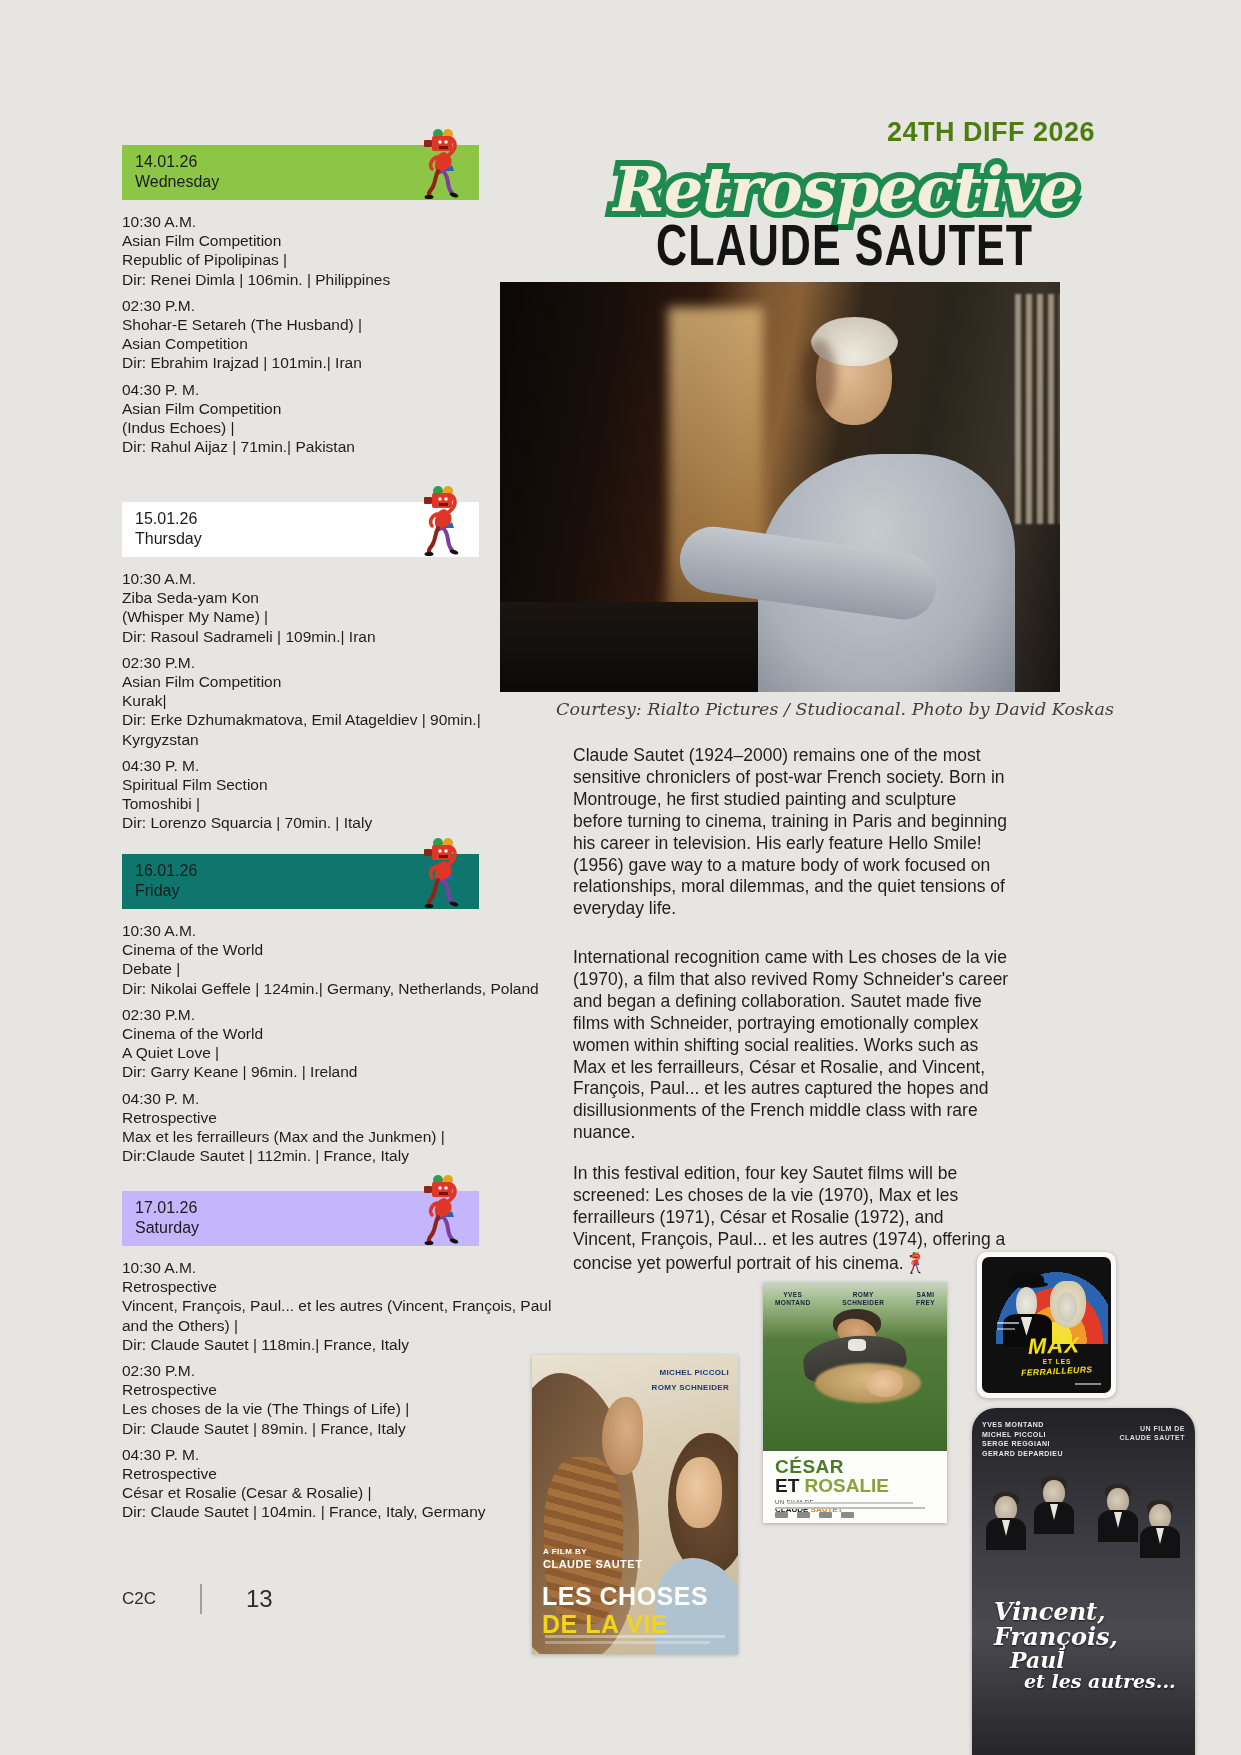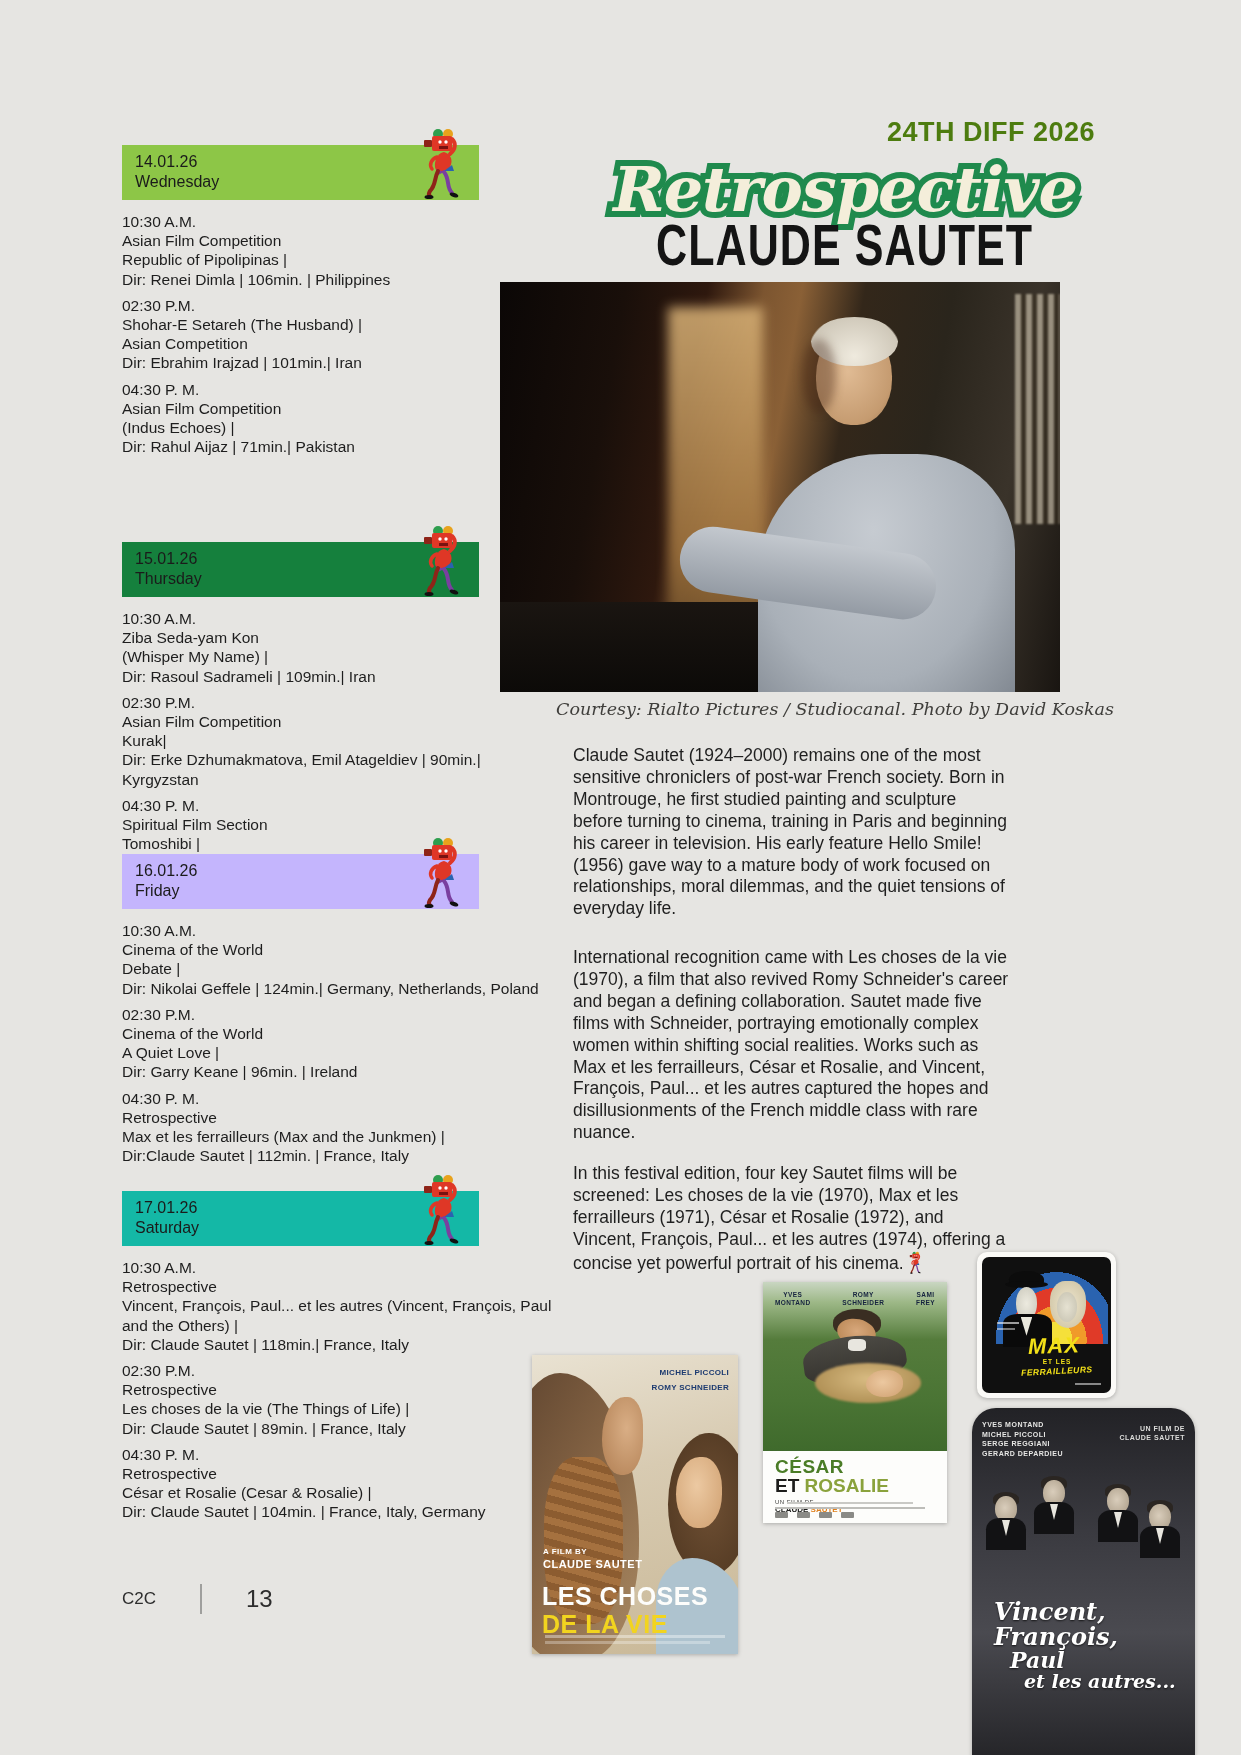--- a/index.html
+++ b/index.html
@@ -221,21 +221,21 @@
           </div>
           <div class="session">
             <div>04:30 P. M.</div>
             <div>Asian Film Competition</div>
             <div>(Indus Echoes) |</div>
             <div>Dir: Rahul Aijaz | 71min.| Pakistan</div>
           </div>
         </div>
       </div>
       <div class="day-block" style="top: 502px;">
-        <div class="day-bar" style="background: #15803d; margin-top: 40px;">
+        <div class="day-bar" style="background: #ffffff;">
           <div class="date">15.01.26</div>
           <div class="dayname">Thursday</div>
           <svg class="mascot" viewBox="0 0 44 76">
             <use href="#mascot-shape"></use>
           </svg>
         </div>
         <div class="sessions">
           <div class="session">
             <div>10:30 A.M.</div>
             <div>Ziba Seda-yam Kon</div>
@@ -251,21 +251,21 @@
           </div>
           <div class="session">
             <div>04:30 P. M.</div>
             <div>Spiritual Film Section</div>
             <div>Tomoshibi |</div>
             <div>Dir: Lorenzo Squarcia | 70min. | Italy</div>
           </div>
         </div>
       </div>
       <div class="day-block" style="top: 854px;">
-        <div class="day-bar" style="background: #c4b5fd;">
+        <div class="day-bar" style="background: #0f766e;">
           <div class="date">16.01.26</div>
           <div class="dayname">Friday</div>
           <svg class="mascot" viewBox="0 0 44 76">
             <use href="#mascot-shape"></use>
           </svg>
         </div>
         <div class="sessions">
           <div class="session">
             <div>10:30 A.M.</div>
             <div>Cinema of the World</div>
@@ -280,21 +280,21 @@
           </div>
           <div class="session">
             <div>04:30 P. M.</div>
             <div>Retrospective</div>
             <div>Max et les ferrailleurs (Max and the Junkmen) |</div>
             <div>Dir:Claude Sautet | 112min. | France, Italy</div>
           </div>
         </div>
       </div>
       <div class="day-block" style="top: 1191px;">
-        <div class="day-bar" style="background: #14b8a6;">
+        <div class="day-bar" style="background: #c4b5fd;">
           <div class="date">17.01.26</div>
           <div class="dayname">Saturday</div>
           <svg class="mascot" viewBox="0 0 44 76">
             <use href="#mascot-shape"></use>
           </svg>
         </div>
         <div class="sessions">
           <div class="session">
             <div>10:30 A.M.</div>
             <div>Retrospective</div>

